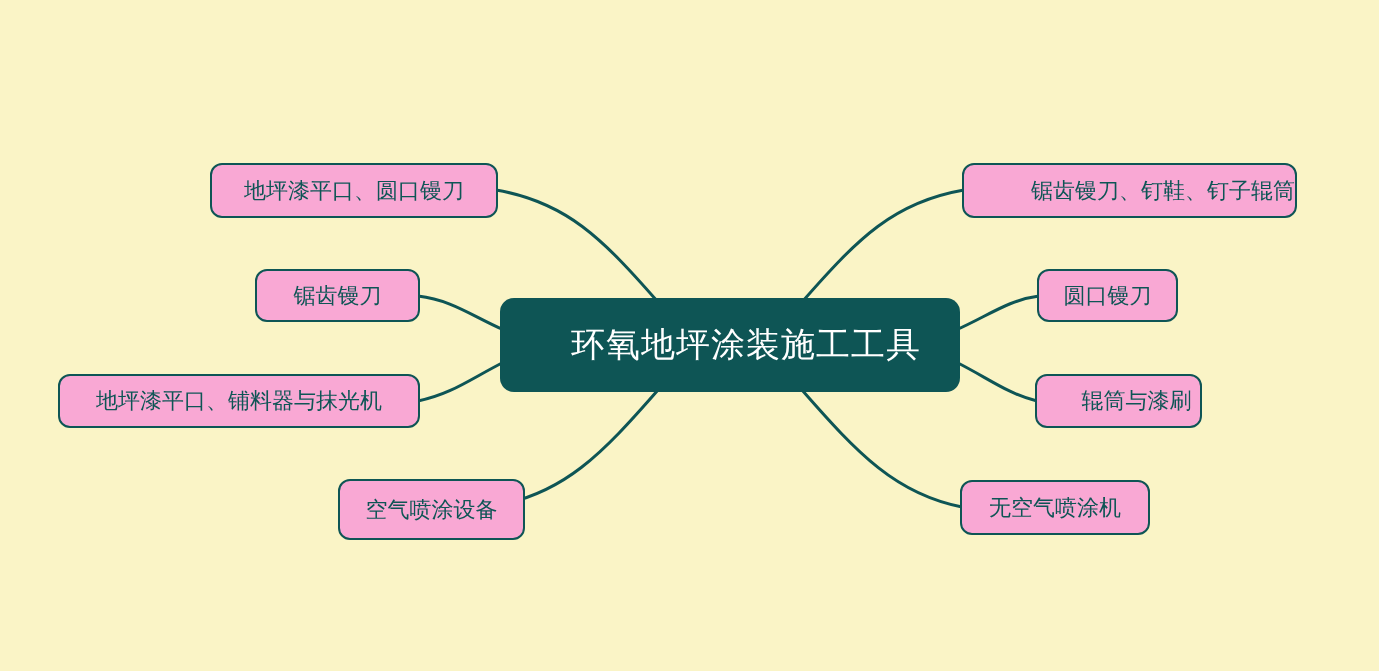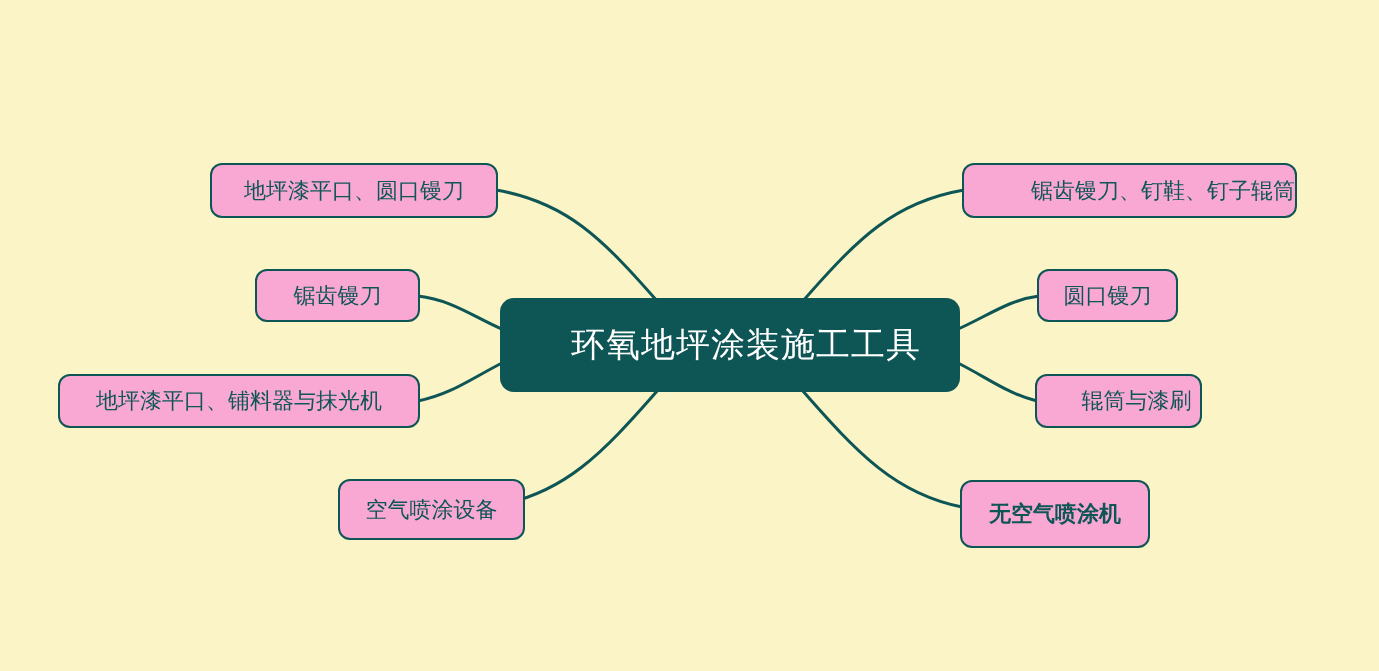--- a/index.html
+++ b/index.html
@@ -54,21 +54,21 @@
   }
   
   .l1 { left: 210px; top: 163px; width: 288px; height: 55px; }
   .l2 { left: 255px; top: 269px; width: 165px; height: 53px; }
   .l3 { left: 58px;  top: 374px; width: 362px; height: 54px; }
   .l4 { left: 308px; top: 479px; width: 187px; height: 61px; margin-left: 30px; }
   
   .r1 { left: 962px;  top: 163px; width: 335px; height: 55px; justify-content: flex-end; }
   .r2 { left: 1037px; top: 269px; width: 141px; height: 53px; }
   .r3 { left: 1035px; top: 374px; width: 167px; height: 54px; padding-left: 36px; }
-  .r4 { left: 960px;  top: 480px; width: 190px; height: 68px; font-weight: bold; }
+  .r4 { left: 960px;  top: 480px; width: 190px; height: 55px; }
 </style>
 </head>
 <body>
 
 <div class="canvas">
 
   <svg class="connectors" viewBox="0 0 1379 671" xmlns="http://www.w3.org/2000/svg">
     <path d="M 658 302 C 602 238, 566 202, 496 190"></path>
     <path d="M 504 330 C 472 316, 452 300, 418 296"></path>
     <path d="M 504 362 C 472 378, 452 394, 418 401"></path>

